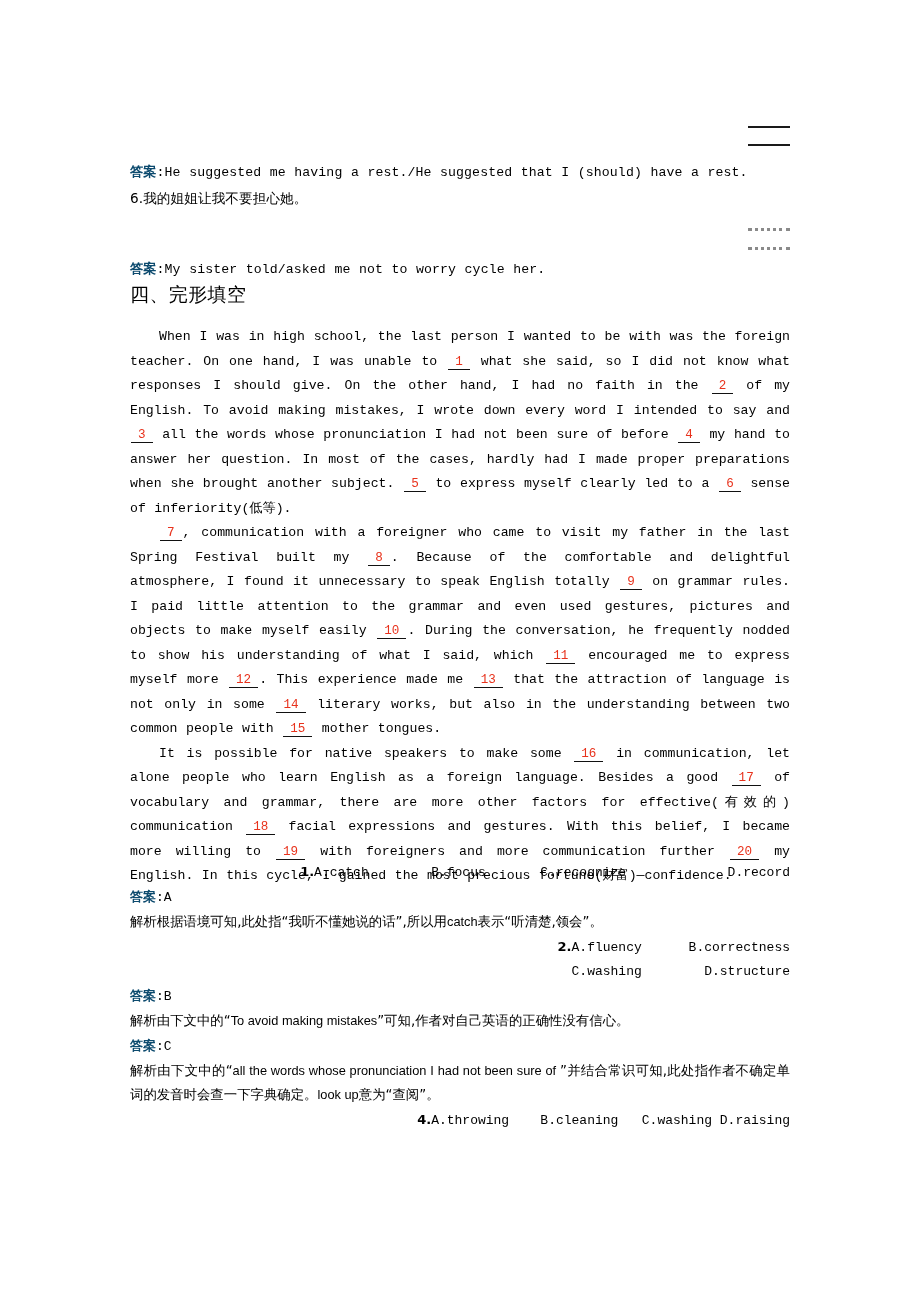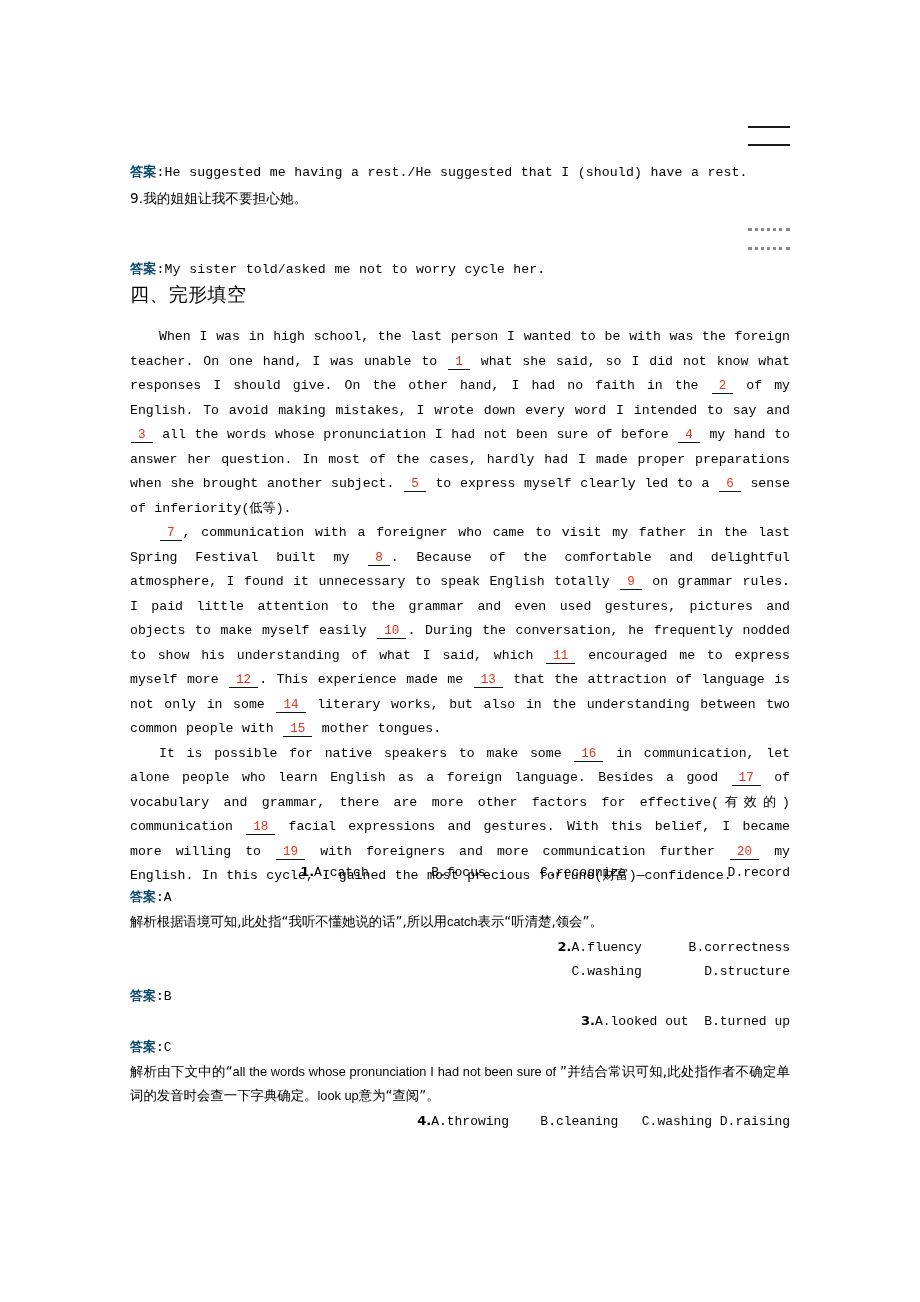--- a/index.html
+++ b/index.html
@@ -120,21 +120,21 @@
   <div class="rule-wrap" style="top:126px;">
     <div class="rule"></div>
     <div style="height:16px"></div>
     <div class="rule"></div>
   </div>
 
   <div style="position:absolute; top:160px; left:0; width:660px;">
     <div class="blk">
       <span class="ans-label">答案</span><span>:He suggested me having a rest./He suggested that I (should) have a rest.</span>
     </div>
-    <div class="blk cn">9.我的姐姐让我不要担心她。</div>
+    <div class="blk cn">6.我的姐姐让我不要担心她。</div>
   </div>
 
   <div class="rule-wrap" style="top:228px;">
     <div class="rule light"></div>
     <div style="height:16px"></div>
     <div class="rule light"></div>
   </div>
 
   <div style="position:absolute; top:257px; left:0; width:660px;">
     <div class="blk">
@@ -153,20 +153,20 @@
   </div>
 
   <div style="position:absolute; top:860px; left:0; width:660px;">
     <div id="questions-host">
         <div class="qline"><span class="qnum">1.</span>A.catch        B.focus       C.recognize             D.record</div>
         <div class="ansline"><span class="ans-label">答案</span>:A</div>
         <div class="explain">解析根据语境可知,此处指“我听不懂她说的话”,所以用<span class="mono">catch</span>表示“听清楚,领会”。</div>
         <div class="qline"><span class="qnum">2.</span>A.fluency      B.correctness</div>
         <div class="qline">C.washing        D.structure</div>
         <div class="ansline"><span class="ans-label">答案</span>:B</div>
-        <div class="qline"><span class="qnum">3.</span>A.looked out  B.turned up</div>
+        <div class="explain">解析由下文中的“<span class="mono">To avoid making mistakes</span>”可知,作者对自己英语的正确性没有信心。</div>
         <div class="ansline"><span class="ans-label">答案</span>:C</div>
         <div class="explain">解析由下文中的“<span class="mono">all the words whose pronunciation I had not been sure of </span>”并结合常识可知,此处指作者不确定单词的发音时会查一下字典确定。<span class="mono">look up</span>意为“查阅”。</div>
         <div class="qline"><span class="qnum">4.</span>A.throwing    B.cleaning   C.washing D.raising</div>
       </div>
   </div>
 
 </div>
 
 </body></html>

